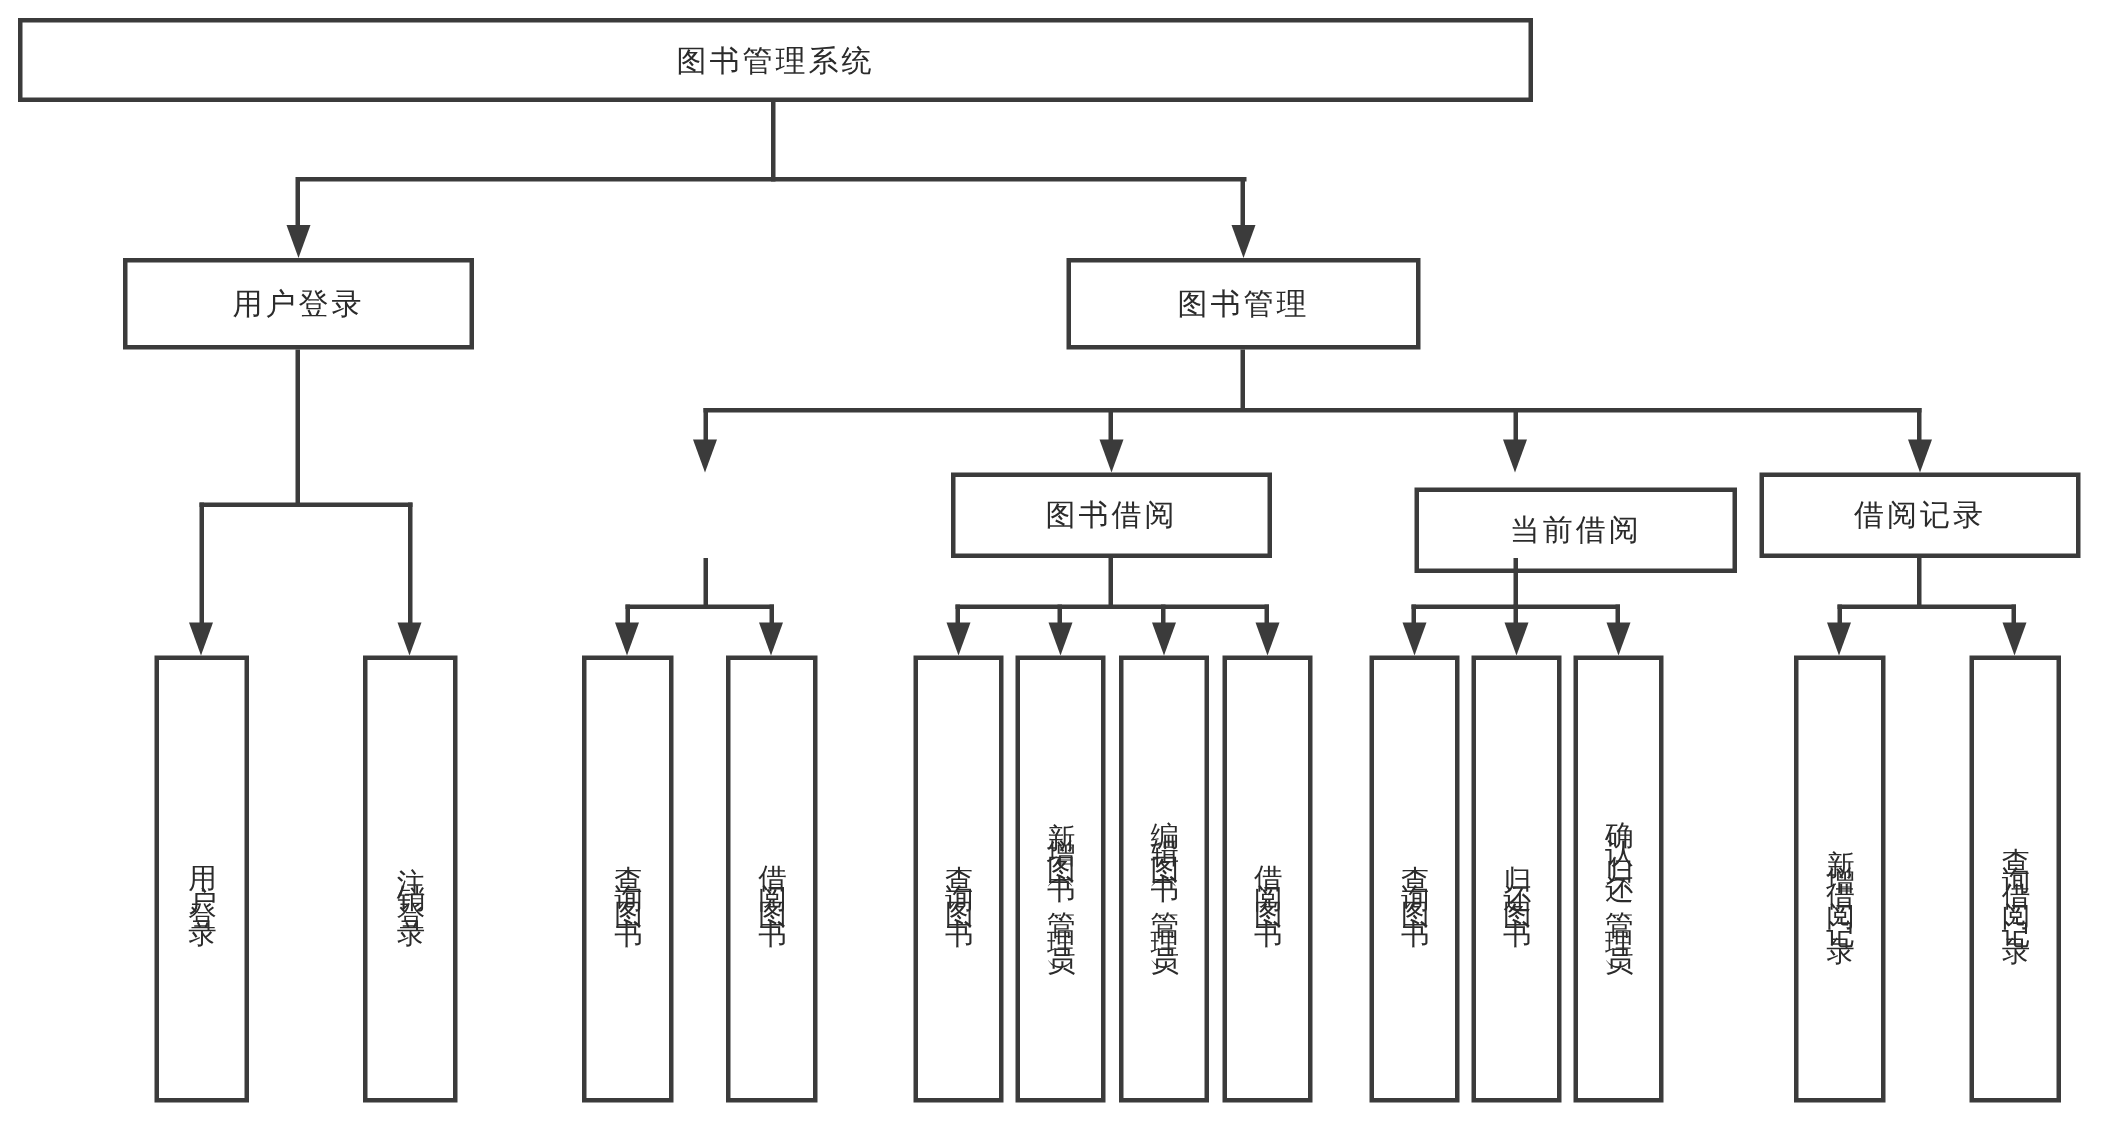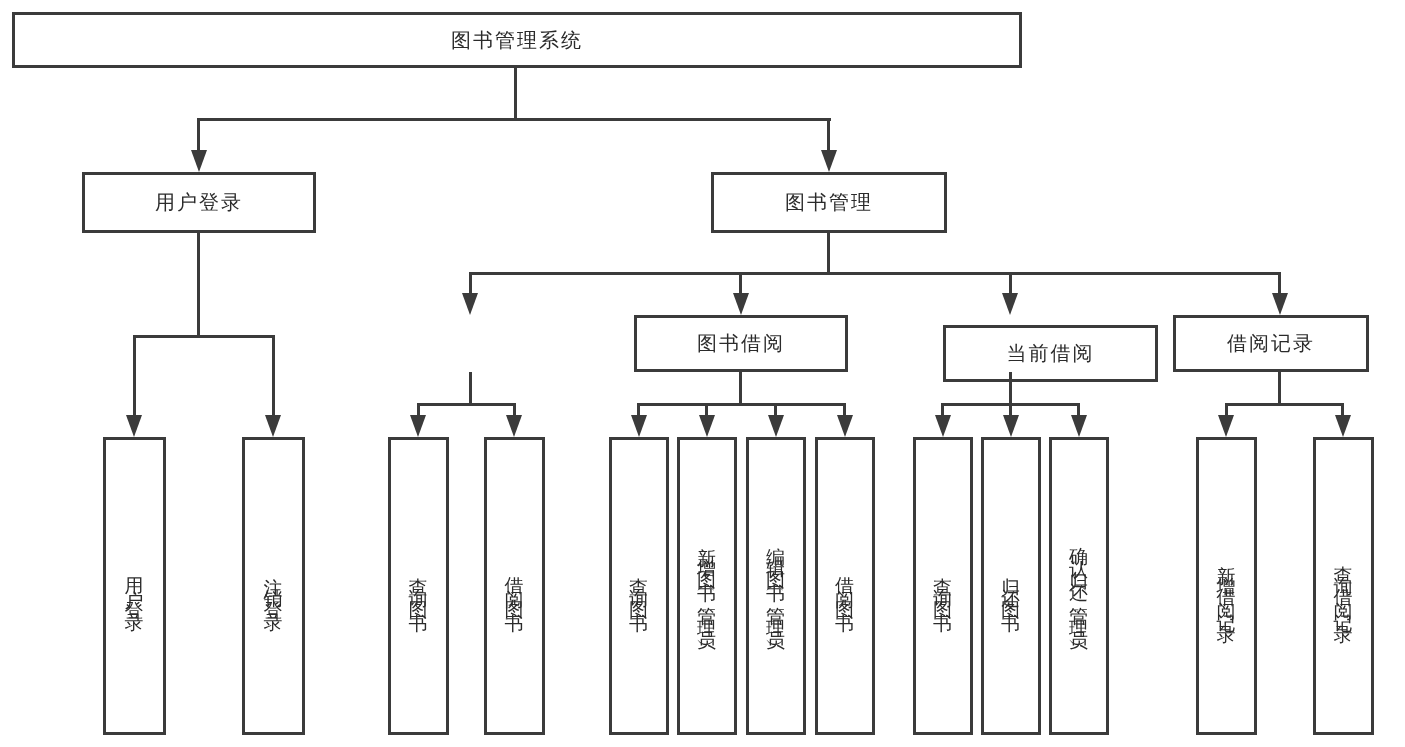--- a/index.html
+++ b/index.html
@@ -58,21 +58,21 @@
 
   <div class="node h-node" style="left:82px;top:172px;width:234px;height:61px;">用户登录</div>
 
   <div class="node h-node" style="left:711px;top:172px;width:236px;height:61px;">图书管理</div>
 
 
   <div class="node h-node" style="left:634px;top:315px;width:214px;height:57px;">图书借阅</div>
 
   <div class="node h-node" style="left:903px;top:325px;width:215px;height:57px;margin-left:40px;">当前借阅</div>
 
-  <div class="node h-node" style="left:1173px;top:315px;width:196px;height:57px;">借阅记录</div>
+  <div class="node h-node" style="left:1173px;top:315px;width:214px;height:57px;">借阅记录</div>
 
   <div class="node v-node" style="left:103px;top:437px;width:63px;height:298px;">用户登录</div>
 
   <div class="node v-node" style="left:242px;top:437px;width:63px;height:298px;">注销登录</div>
 
   <div class="node v-node" style="left:388px;top:437px;width:61px;height:298px;">查询图书</div>
 
   <div class="node v-node" style="left:484px;top:437px;width:61px;height:298px;">借阅图书</div>
 
   <div class="node v-node" style="left:609px;top:437px;width:60px;height:298px;">查询图书</div>

